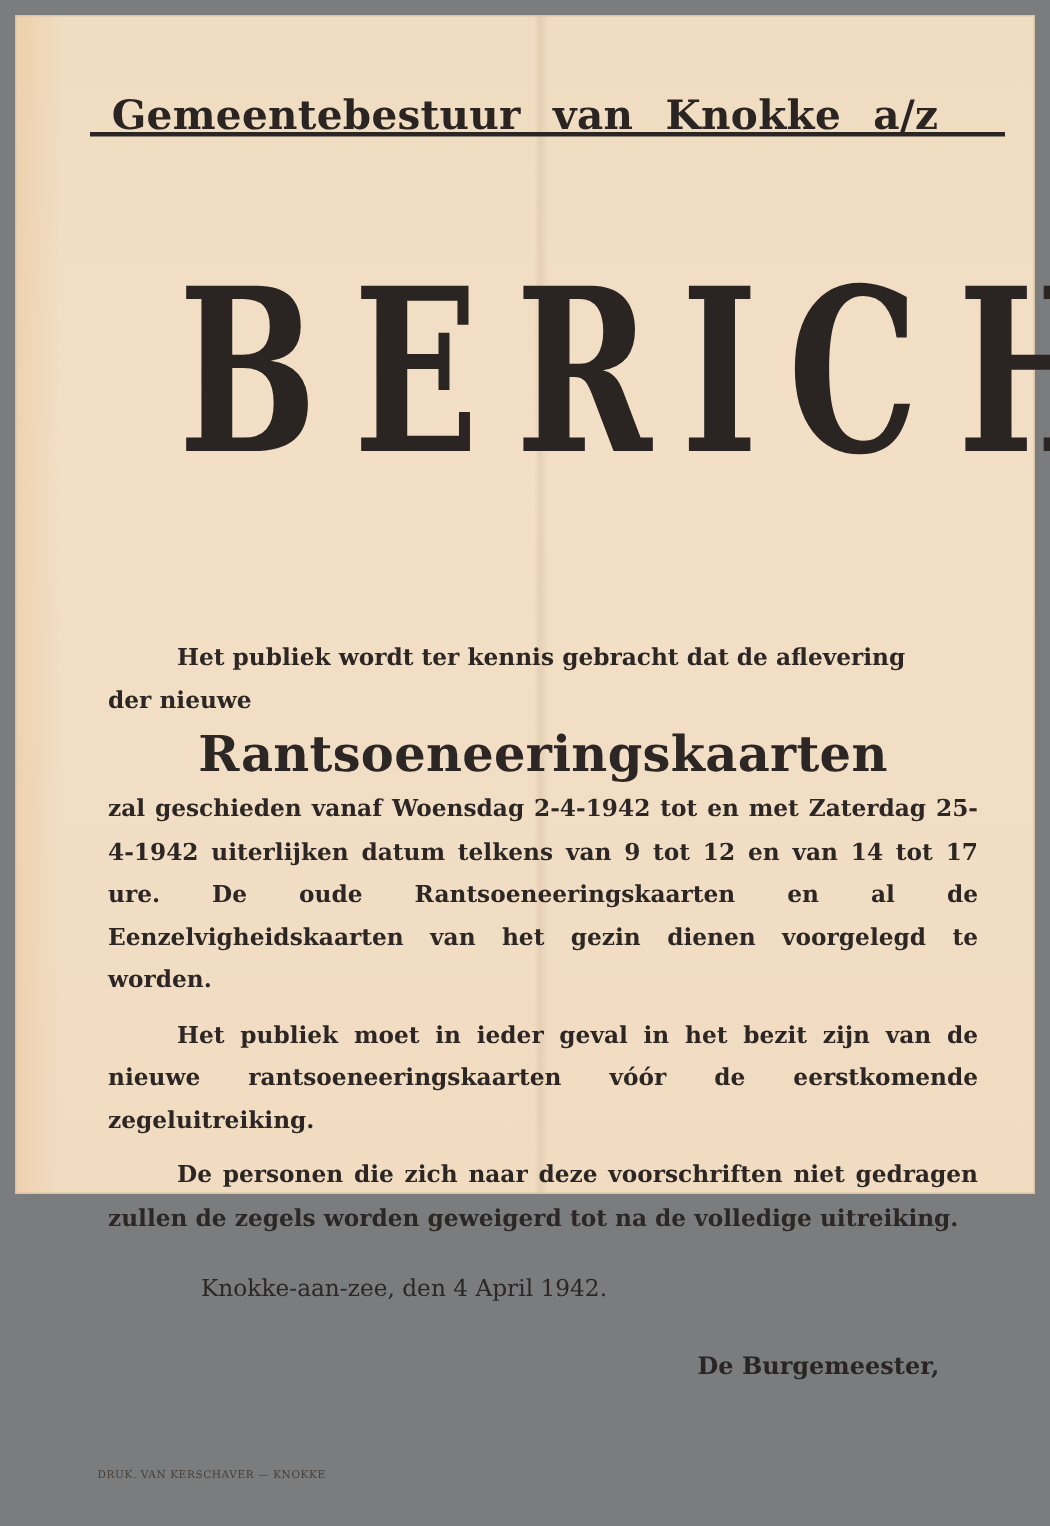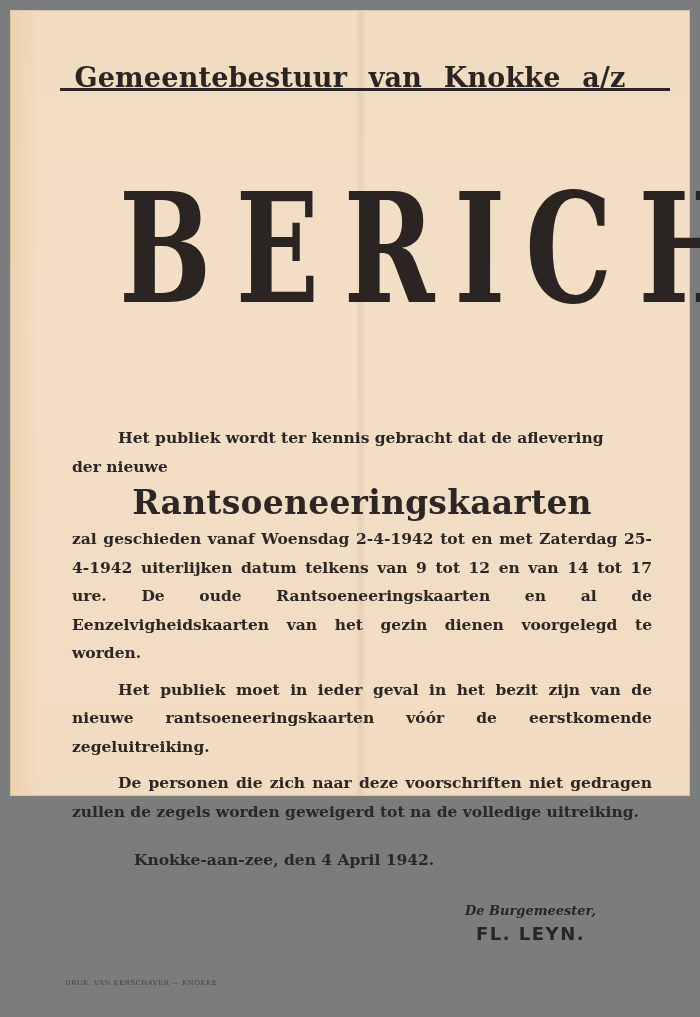--- a/index.html
+++ b/index.html
@@ -30,23 +30,23 @@
   }
   .big-title span { display:block; }
   .big-letter {
     font-size:140px; line-height:150px; transform:scaleX(0.78) scaleY(1.08);
     transform-origin:center; font-weight:900;
   }
   .body { position:absolute; left:62px; width:580px; color:#2c2724; font-family:"DejaVu Serif", serif; font-weight:bold; }
   .p { font-size:15.5px; line-height:28.5px; text-align:justify; text-align-last:left; margin:0; }
   .indent { text-indent:46px; }
   .sub-title { text-align:center; font-size:33px; font-weight:bold; line-height:44px; margin:0; letter-spacing:0.2px; }
-  .date-line { position:absolute; left:124px; top:840px; font-size:15.5px; font-weight:bold; color:#2c2724; font-family:"DejaVu Serif", serif; }
+  .date-line { position:absolute; left:124px; top:840px; font-size:15.5px; font-weight:normal; color:#2c2724; font-family:"DejaVu Serif", serif; }
   .signature { position:absolute; left:455px; top:890px; text-align:center; color:#2a2522; }
-  .sig-role { font-family:"DejaVu Serif", serif; font-weight:bold; font-size:13px; line-height:22px;font-style:italic; }
+  .sig-role { font-family:"DejaVu Serif", serif; font-weight:bold; font-size:16px; line-height:22px; }
   .sig-name { font-family:"DejaVu Sans", sans-serif; font-weight:bold; font-size:18px; letter-spacing:1.5px; line-height:24px; }
   .printer { position:absolute; left:55px; top:969px; font-family:"DejaVu Serif", serif; font-size:7px; letter-spacing:0.4px; color:#4a4038; }
 </style>
 </head>
 <body>
 
 <div class="paper">
 
   <div class="header-title">Gemeentebestuur van Knokke a/z</div>
   <div class="header-rule"></div>
@@ -67,17 +67,16 @@
     <p class="sub-title">Rantsoeneeringskaarten</p>
     <p class="p">zal geschieden vanaf Woensdag 2-4-1942 tot en met Zaterdag 25-4-1942 uiterlijken datum telkens van 9 tot 12 en van 14 tot 17 ure. De oude Rantsoeneeringskaarten en al de Eenzelvigheidskaarten van het gezin dienen voorgelegd te worden.</p>
     <p class="p indent" style="margin-top:8px;">Het publiek moet in ieder geval in het bezit zijn van de nieuwe rantsoeneeringskaarten vóór de eerstkomende zegeluitreiking.</p>
     <p class="p indent" style="margin-top:8px;">De personen die zich naar deze voorschriften niet gedragen zullen de zegels worden geweigerd tot na de volledige uitreiking.</p>
   </div>
 
   <div class="date-line">Knokke-aan-zee, den 4 April 1942.</div>
 
   <div class="signature">
     <div class="sig-role">De Burgemeester,</div>
-    <div class="sig-name">FL. LEYN.</div>
   </div>
 
   <div class="printer">DRUK. VAN KERSCHAVER — KNOKKE</div>
 </div>
 
 </body></html>

